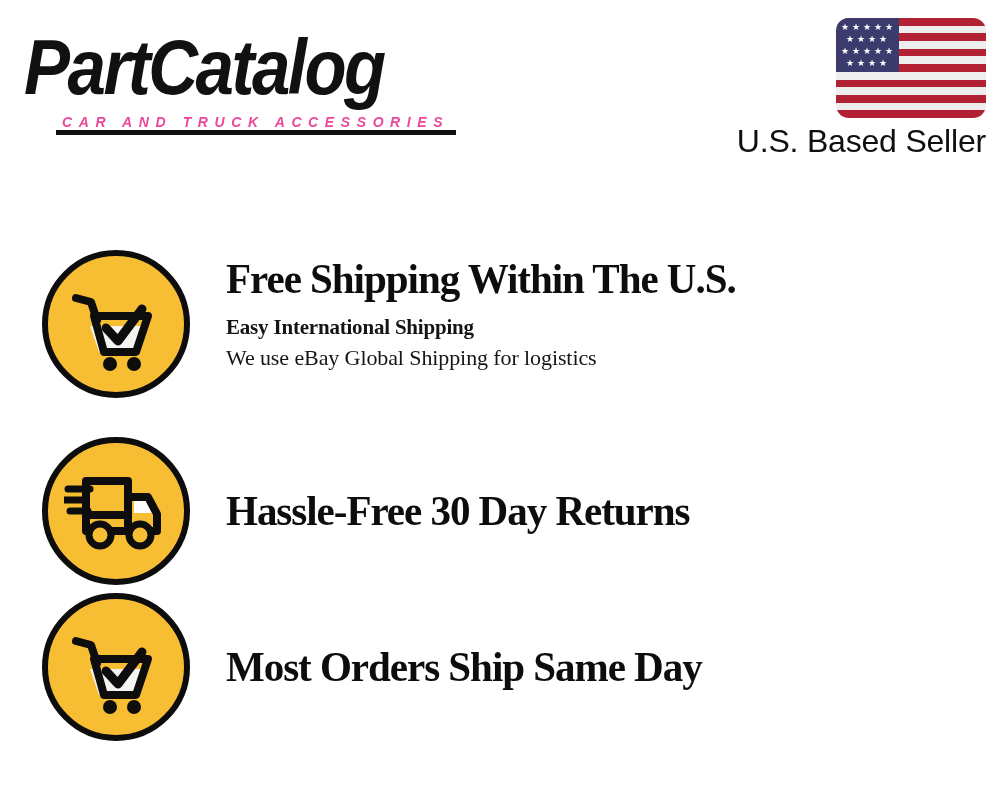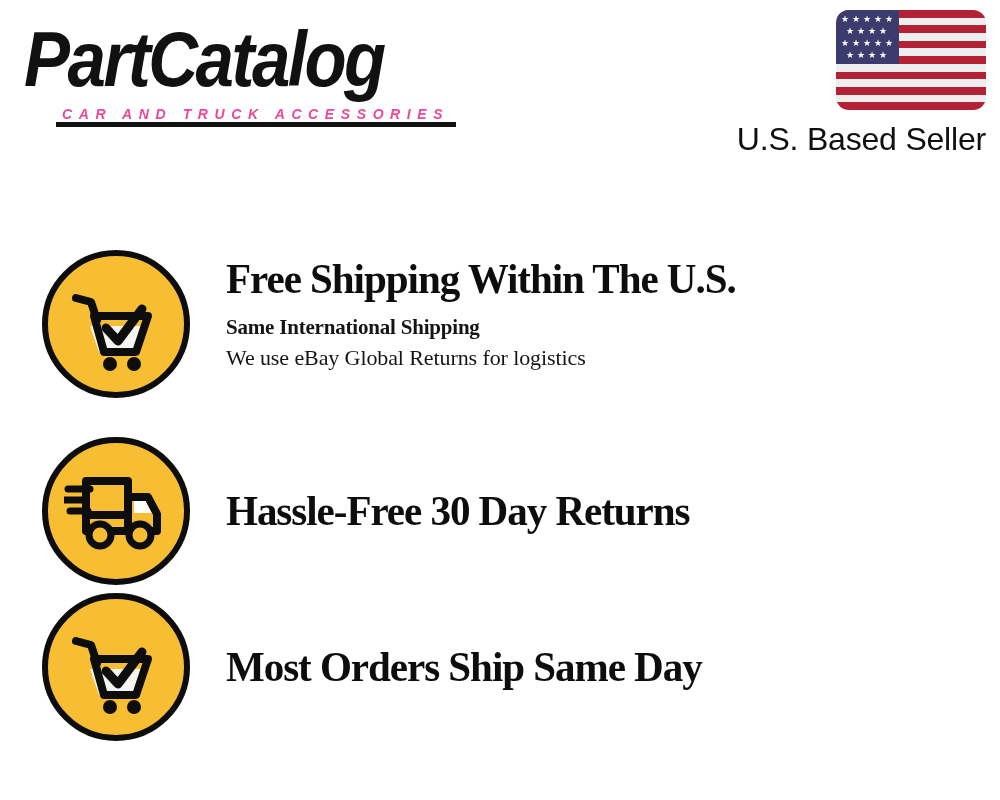--- a/index.html
+++ b/index.html
@@ -12,21 +12,21 @@
     height: 800px;
     position: relative;
     font-family: "Liberation Sans", sans-serif;
     color: #0f0f0f;
     overflow: hidden;
   }
 
   
   .header {
     position: absolute;
-    top: 0; left: 0;
+    top: 8px; left: 0;
     width: 1000px;
     height: 175px;
   }
 
   .brand-logo {
     position: absolute;
     left: 24px;
     top: 18px;
     width: 470px;
     height: 100px;
@@ -96,21 +96,20 @@
     height: 53.85px;
     background: #3c3b6e;
   }
   .flag .star {
     position: absolute;
     color: #ffffff;
     font-size: 9px;
     line-height: 9px;
   }
   .seller-label {
-    margin-top: 6px;
     font-size: 32px;
     font-weight: 400;
     line-height: 38px;
     color: #0f0f0f;
     letter-spacing: -0.2px;
     white-space: nowrap;
   }
 
   
   .benefits {
@@ -244,22 +243,22 @@
         <path d="M24 50 L76 50 L68 76 L33 76 Z" fill="#f4f4f0"></path>
         <path d="M10 22 L25 26 L31 44" fill="none" stroke="#0d0d0d" stroke-width="8" stroke-linecap="round" stroke-linejoin="round"></path>
         <path d="M28 40 L82 40 L70 76 L38 76 Z" fill="none" stroke="#0d0d0d" stroke-width="8" stroke-linecap="round" stroke-linejoin="round"></path>
         <path d="M40 52 L52 65 L76 33" fill="none" stroke="#0d0d0d" stroke-width="9" stroke-linecap="round" stroke-linejoin="round"></path>
         <circle cx="44" cy="88" r="7" fill="#0d0d0d"></circle>
         <circle cx="68" cy="88" r="7" fill="#0d0d0d"></circle>
       </svg>
     </div>
     <div class="benefit-text">
       <div class="benefit-title">Free Shipping Within The U.S.</div>
-      <div class="benefit-sub strong">Same International Shipping</div>
-      <div class="benefit-sub last">We use eBay Global Returns for logistics</div>
+      <div class="benefit-sub strong">Easy International Shipping</div>
+      <div class="benefit-sub last">We use eBay Global Shipping for logistics</div>
     </div>
   </div>
 
   <div class="benefit-row row-centered" id="row-1">
     <div class="benefit-icon">
       <svg width="104" height="84" viewBox="0 0 104 84" aria-hidden="true">
         <path d="M66 28 L84 28 L92 44 L92 58 L66 58 Z" fill="#F7BE33"></path>
         <path d="M70 32 L82 32 L88 44 L70 44 Z" fill="#ffffff"></path>
         <path d="M22 12 L64 12 L64 46 L22 46 Z" fill="none" stroke="#0d0d0d" stroke-width="8" stroke-linejoin="round"></path>
         <path d="M64 28 L84 28 L93 45 L93 62 L64 62 Z" fill="none" stroke="#0d0d0d" stroke-width="8" stroke-linejoin="round"></path>

